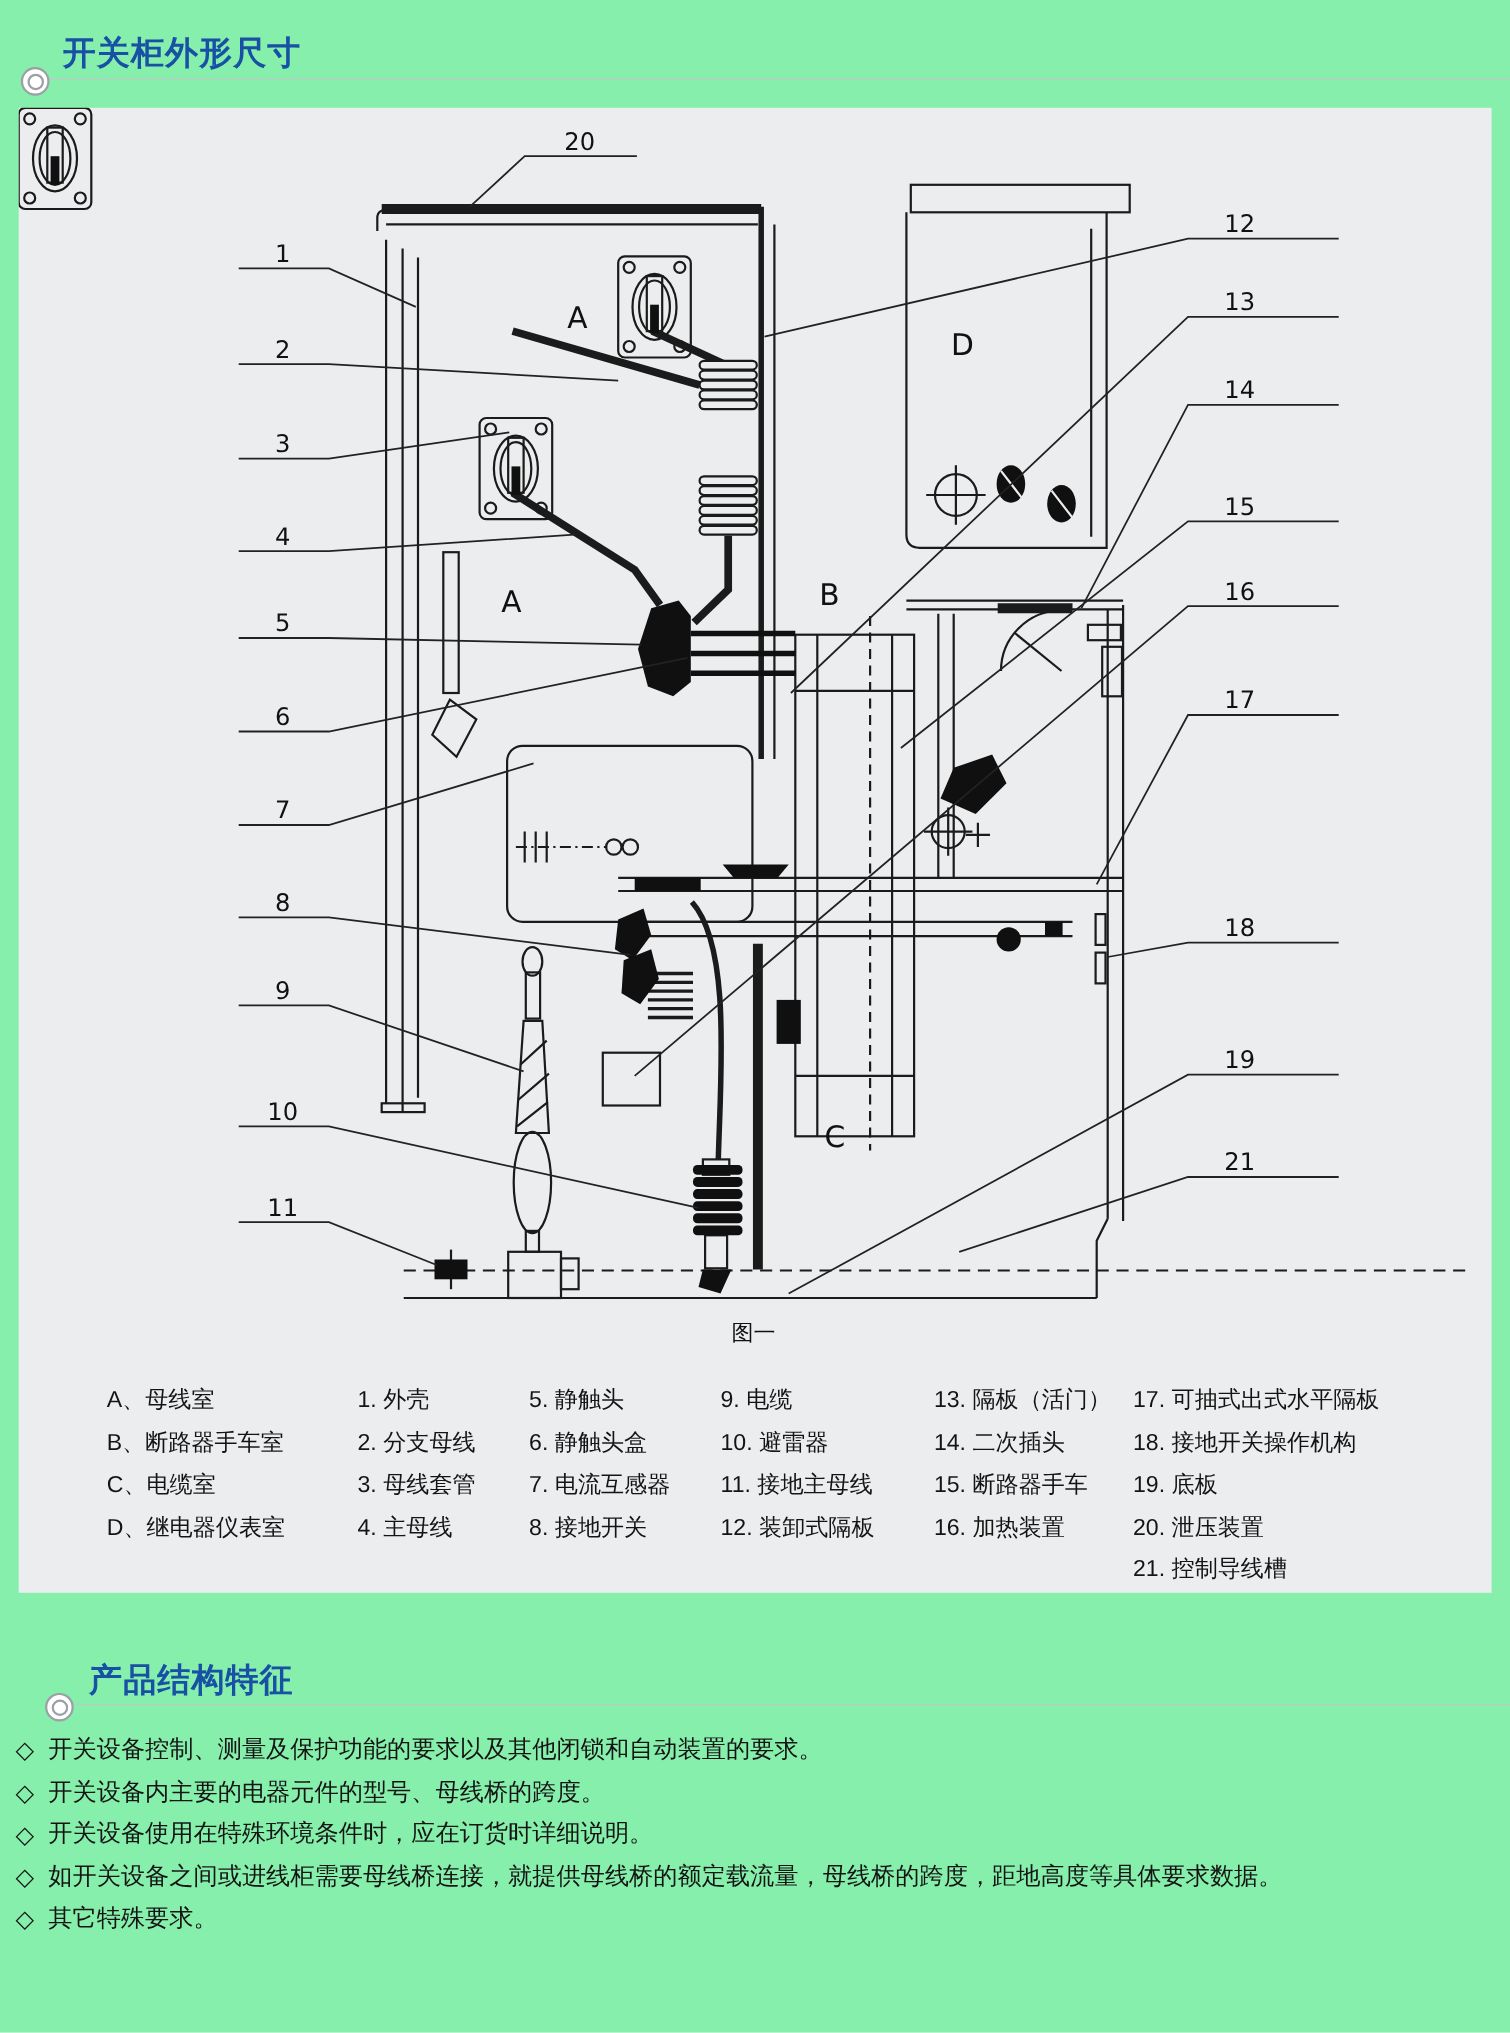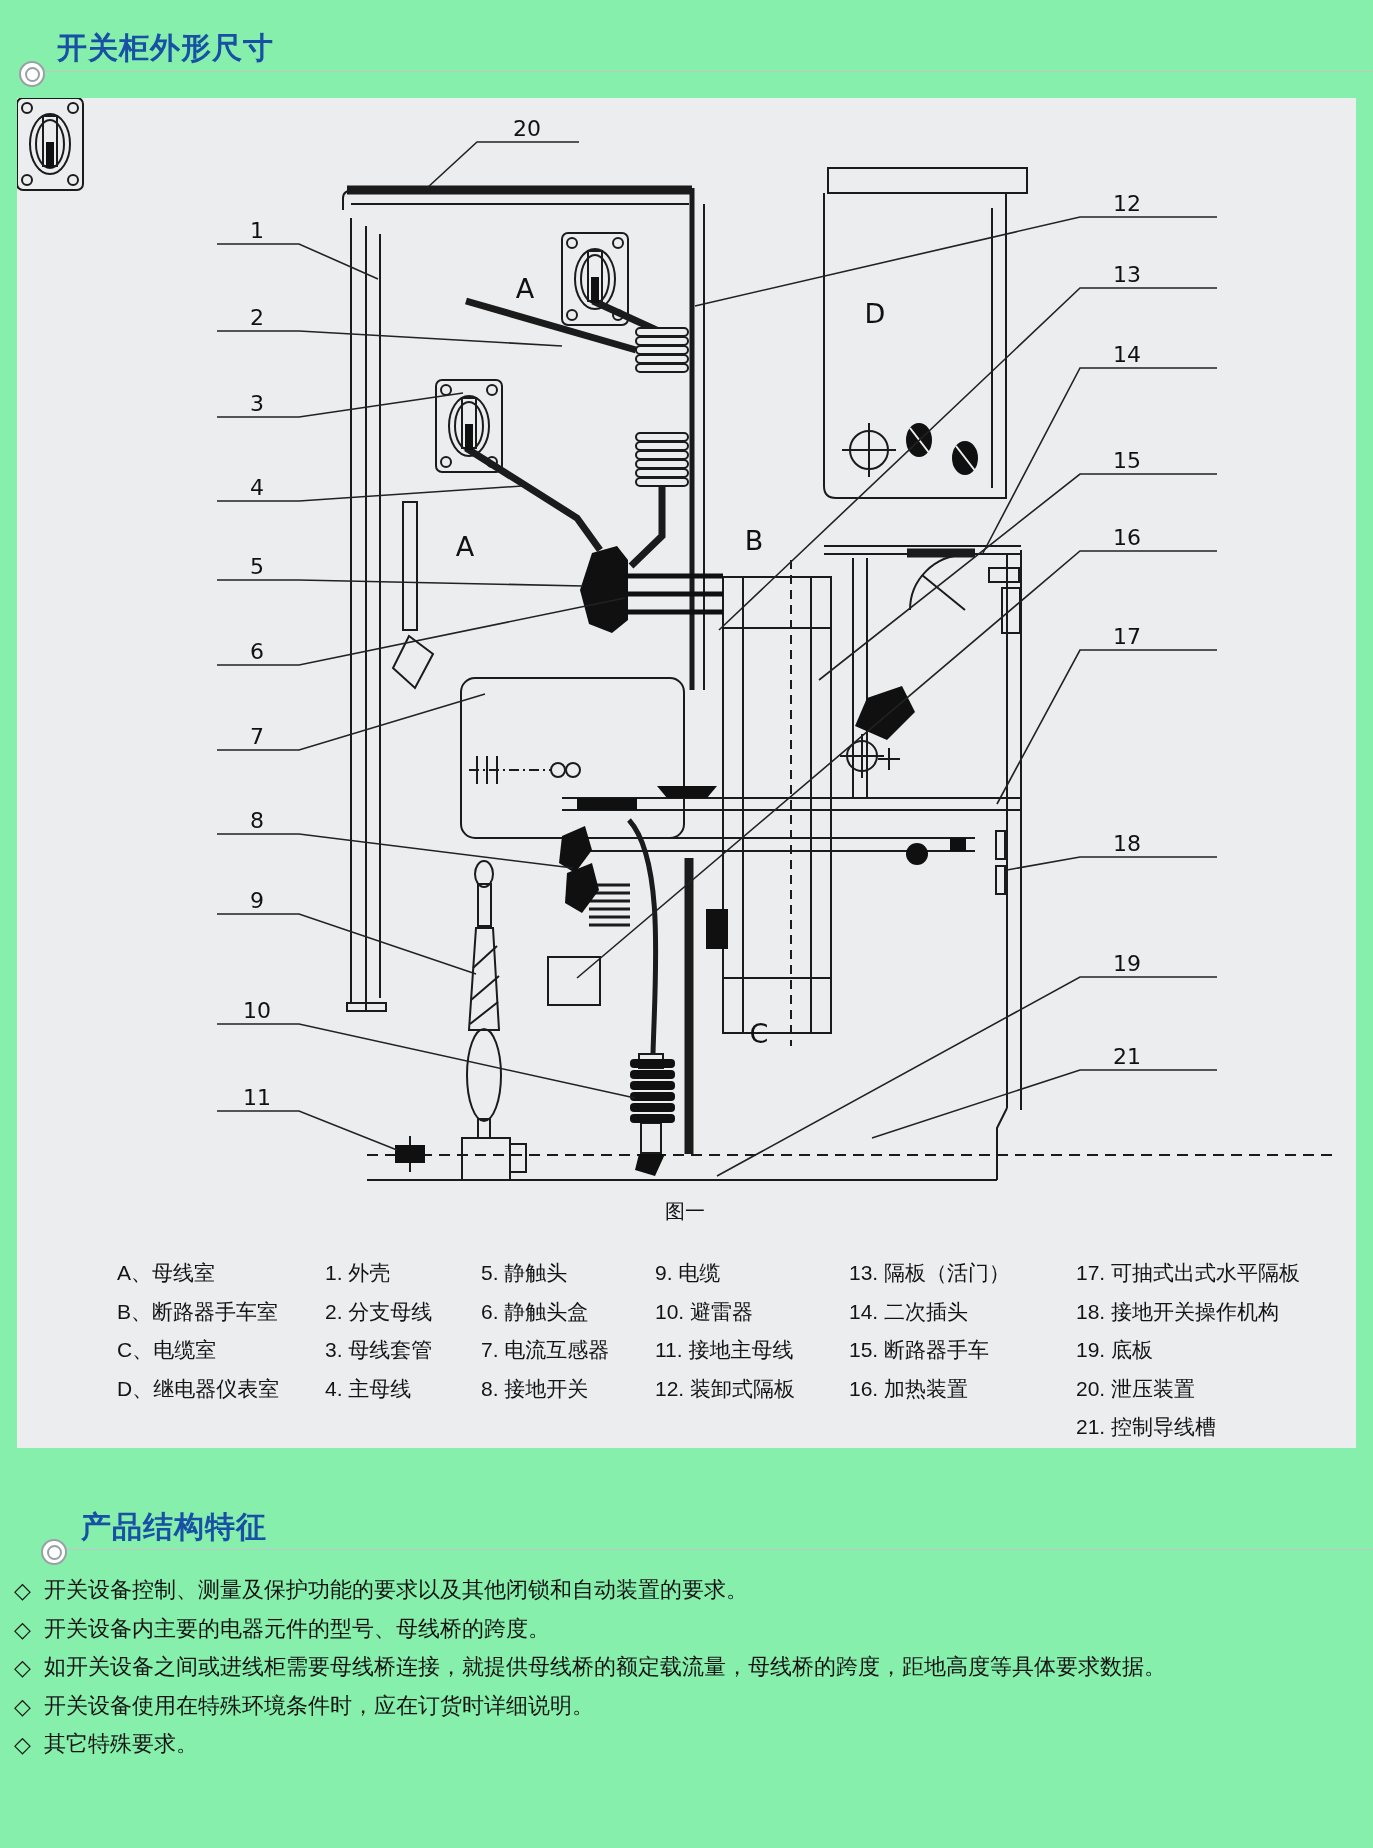--- a/index.html
+++ b/index.html
@@ -14,21 +14,21 @@
   .sec-title{position:absolute;left:57px;font-size:30px;font-weight:bold;color:#1750a4;
              letter-spacing:1px;white-space:nowrap;}
   
   .panel{position:absolute;left:17px;top:98px;width:1339px;height:1350px;background:#ebedee;}
   .panel svg{position:absolute;left:0;top:0;}
   .fig-caption{position:absolute;left:648px;top:1100px;font-size:20px;color:#111;}
   
   .legend{position:absolute;top:1156px;left:0;width:100%;font-size:21px;color:#141414;}
   .legend-col{position:absolute;top:0;white-space:nowrap;}
   .legend-col div{height:38.5px;line-height:38.5px;}
-  .lc0{left:100px}.lc1{left:308px}.lc2{left:464px}.lc3{left:638px}.lc4{left:832px}.lc5{left:1059px}
+  .lc0{left:80px}.lc1{left:308px}.lc2{left:464px}.lc3{left:638px}.lc4{left:832px}.lc5{left:1013px}
   
   .features{position:absolute;left:14px;top:1571px;width:1350px;}
   .feat{height:38.6px;line-height:38.6px;font-size:22px;color:#141414;white-space:nowrap;}
   .dm{display:inline-block;margin-right:13px;font-size:22px;color:#141414;transform:translateY(1px);}
   
   .co{font-size:22px;fill:#111;text-anchor:middle;font-family:"DejaVu Sans",sans-serif;}
   .cl{font-size:27px;fill:#111;text-anchor:middle;font-family:"DejaVu Sans",sans-serif;}
 </style>
 </head>
 <body>
@@ -284,18 +284,18 @@
     <div class="rule" style="top:69px;"></div>
     <div class="marker" style="left:17px;top:59px;">
         <div class="inner"></div>
       </div>
     <div class="sec-title" style="top:27px;">产品结构特征</div>
   </div>
 
   <div class="features">
     <div class="feat"><span class="dm">◇</span><span>开关设备控制、测量及保护功能的要求以及其他闭锁和自动装置的要求。</span></div>
     <div class="feat"><span class="dm">◇</span><span>开关设备内主要的电器元件的型号、母线桥的跨度。</span></div>
+    <div class="feat"><span class="dm">◇</span><span>开关设备使用在特殊环境条件时，应在订货时详细说明。</span></div>
     <div class="feat"><span class="dm">◇</span><span>如开关设备之间或进线柜需要母线桥连接，就提供母线桥的额定载流量，母线桥的跨度，距地高度等具体要求数据。</span></div>
-    <div class="feat"><span class="dm">◇</span><span>开关设备使用在特殊环境条件时，应在订货时详细说明。</span></div>
     <div class="feat"><span class="dm">◇</span><span>其它特殊要求。</span></div>
   </div>
 
 </div>
 
 </body></html>

